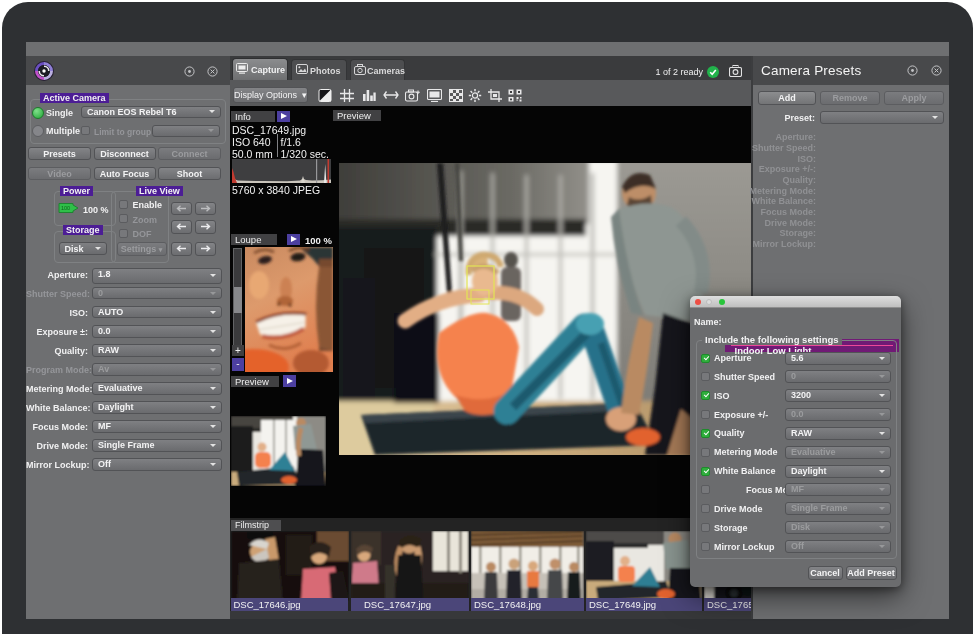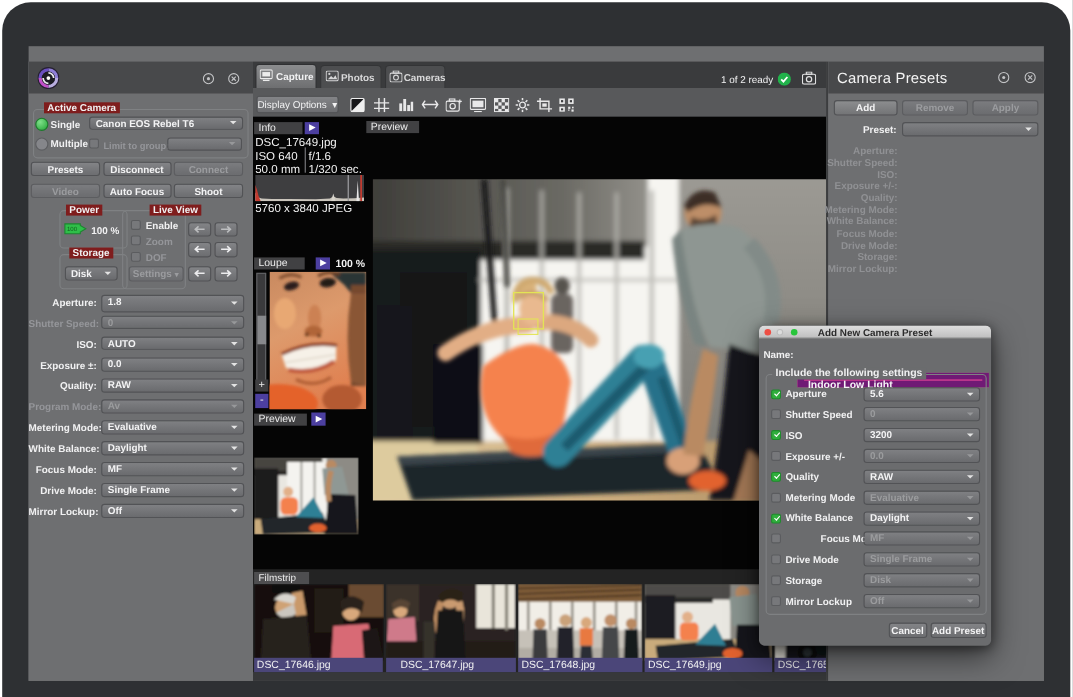--- a/index.html
+++ b/index.html
@@ -15,21 +15,21 @@
 .btn.dis{color:#9b9c9f;background:linear-gradient(#7b7c7f,#6b6c6f);border-color:#5c5d60;font-weight:700;}
 .dd{position:absolute;border-radius:3px;border:1px solid #525356;background:linear-gradient(#7f8083,#6a6b6e);color:#f3f3f4;font-size:9px;font-weight:700;text-align:left;padding-left:5px;box-sizing:border-box;white-space:nowrap;overflow:hidden;}
 .dd:after{content:"";position:absolute;right:5px;top:50%;margin-top:-1.5px;border:3.5px solid transparent;border-top-color:#e3e3e3;}
 .dd.dis{color:#9b9c9e;}
 .dd.dis:after{border-top-color:#97989a;}
 .lbl{position:absolute;color:#f1f1f2;font-size:9px;font-weight:700;white-space:nowrap;}
 .lbl.dis{color:#95969a;}
 .rlbl{position:absolute;color:#f1f1f2;font-size:9px;font-weight:700;text-align:right;white-space:nowrap;}
 .rlbl.dis{color:#95969a;}
 .grp{position:absolute;border:1px solid #7f8183;border-radius:4px;}
-.glbl{position:absolute;background:#7f1d1d;color:#f1f1f2;font-size:9px;font-weight:700;padding:0 3px;white-space:nowrap;}
+.glbl{position:absolute;background:#4c1d95;color:#f1f1f2;font-size:9px;font-weight:700;padding:0 3px;white-space:nowrap;}
 .cb{position:absolute;width:9px;height:9px;border-radius:2px;background:#77787b;border:1px solid #5b5c5f;box-sizing:border-box;}
 .cb.on{background:#2fae3c;border-color:#1f8a2c;}
 .cb.on:after{content:"";position:absolute;left:1.5px;top:1px;width:4px;height:2px;border-left:1.5px solid #fff;border-bottom:1.5px solid #fff;transform:rotate(-48deg);}
 .chip{position:absolute;background:#414143;color:#ececec;font-size:9.5px;padding:0 4px;line-height:11px;height:11px;}
 .play{position:absolute;width:13px;height:11.5px;background:#4c3fa0;}
 .play:after{content:"";position:absolute;left:4px;top:2.5px;border-left:6px solid #fff;border-top:3.5px solid transparent;border-bottom:3.5px solid transparent;}
 </style></head>
 <body>
 <div id="frame"></div>
 <div id="win">
@@ -555,21 +555,20 @@
 <div class="rlbl" style="left:690px;top:175.5px;width:100px;color:#909194;">Drive Mode:</div>
 <div class="rlbl" style="left:690px;top:186.2px;width:100px;color:#909194;">Storage:</div>
 <div class="rlbl" style="left:690px;top:196.8px;width:100px;color:#909194;">Mirror Lockup:</div>
 </div>
 
 <div class="abs" style="left:690px;top:296px;width:211px;height:291px;border-radius:5px;box-shadow:0 10px 28px rgba(0,0,0,0.55),0 2px 10px rgba(0,0,0,0.45);background:#6b6c6e;">
 <div class="abs" style="left:0;top:0;width:211px;height:12px;background:linear-gradient(#dedede,#bfbfbf);border-radius:5px 5px 0 0;border-bottom:1px solid #8e8e8e;box-sizing:border-box;"></div>
 <div class="abs" style="left:4.5px;top:2.8px;width:6.5px;height:6.5px;border-radius:50%;background:#ee4e44;"></div>
 <div class="abs" style="left:15.5px;top:2.8px;width:6.5px;height:6.5px;border-radius:50%;background:#dcdcdc;border:0.5px solid #bdbdbd;box-sizing:border-box;"></div>
 <div class="abs" style="left:28.5px;top:2.8px;width:6.5px;height:6.5px;border-radius:50%;background:#27c53a;"></div>
-<div class="abs" style="left:0;top:0;width:211px;text-align:center;font-size:9px;line-height:12px;color:#2c2c2c;font-weight:700;">Add New Camera Preset</div>
 <div class="lbl" style="left:4px;top:21px;">Name:</div>
 <div class="abs" style="left:34.5px;top:18.5px;width:174px;height:13.5px;background:#ec4899;border:6px solid #701a75;box-sizing:border-box;color:#f5f5f6;font-size:9.5px;line-height:11.5px;padding-left:4px;font-weight:700;margin-top:24px;">Indoor Low Light</div>
 <div class="grp" style="left:6px;top:43.5px;width:199px;height:217px;"></div>
 <div class="glbl" style="left:12px;top:38px;background:#6b6c6e;font-size:9.5px;">Include the following settings</div>
 <div class="cb on" style="left:11px;top:57.5px;"></div>
 <div class="lbl" style="left:24px;top:57.0px;">Aperture</div>
 <div class="dd" style="left:95px;top:55.5px;width:106px;height:13px;line-height:11.5px;">5.6</div>
 <div class="cb" style="left:11px;top:76.3px;"></div>
 <div class="lbl" style="left:24px;top:75.8px;">Shutter Speed</div>
 <div class="dd dis" style="left:95px;top:74.3px;width:106px;height:13px;line-height:11.5px;">0</div>

